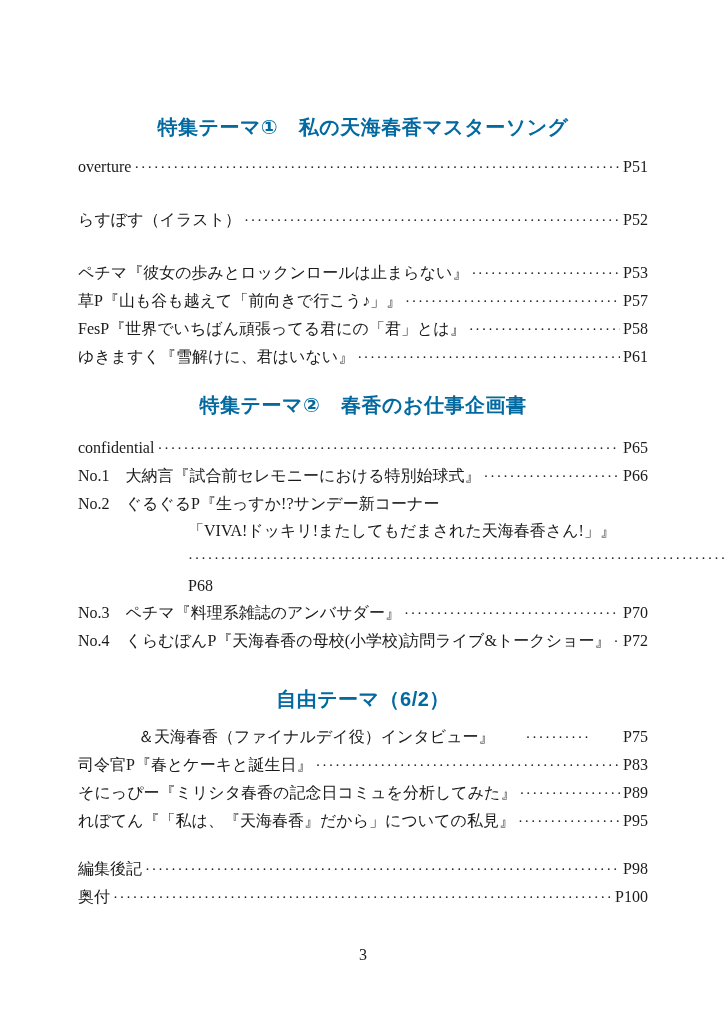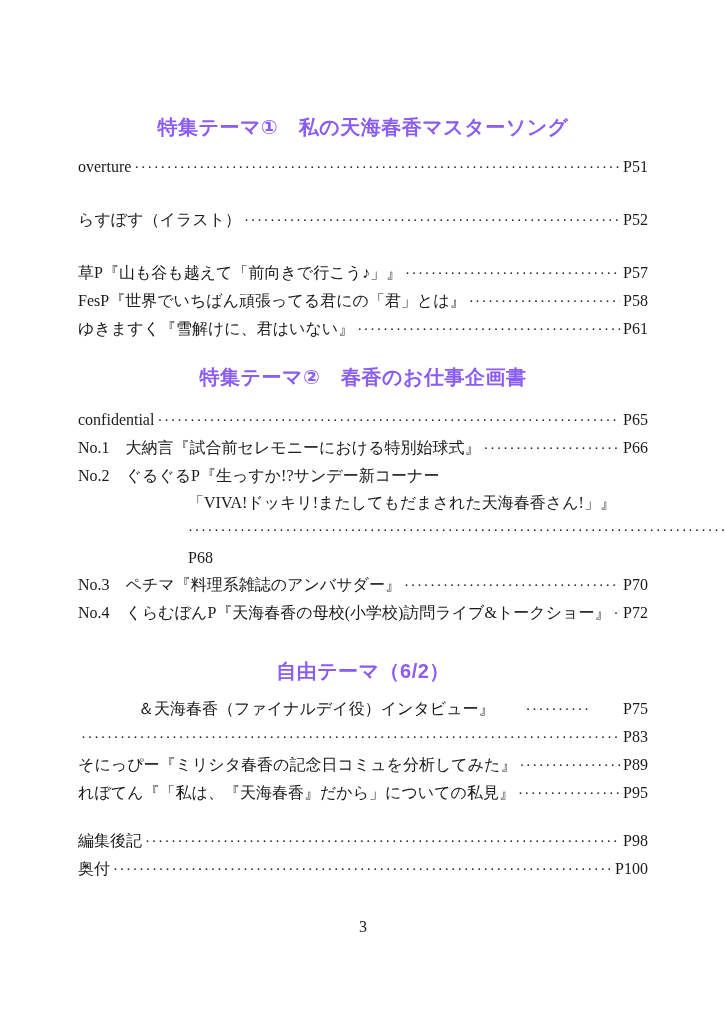--- a/index.html
+++ b/index.html
@@ -20,21 +20,21 @@
   .content {
     padding: 0 77px 0 78px;
   }
   .section-heading {
     font-family: "Liberation Sans", "DejaVu Sans", sans-serif;
     font-weight: bold;
     font-size: 20px;
     line-height: 24px;
     text-align: center;
     letter-spacing: 0.5px;
-    color: #8b5cf6;
+    color: #0369a1;
   }
   .h1 { margin: 115px 0 14px 0; }
   .h2 { margin: 22px 0 17px 0; }
   .h3 { margin: 32px 0 12px 0; }
 
   .toc-row {
     display: flex;
     align-items: baseline;
     font-size: 16px;
     line-height: 27px;
@@ -80,20 +80,25 @@
       <span class="leader"></span>
       <span class="pg">P51</span>
     </div>
 
     <div class="toc-row gap-after">
       <span class="t">らすぼす（イラスト）</span>
       <span class="leader"></span>
       <span class="pg">P52</span>
     </div>
 
+    <div class="toc-row">
+      <span class="t">ペチマ『彼女の歩みとロックンロールは止まらない』</span>
+      <span class="leader"></span>
+      <span class="pg">P53</span>
+    </div>
 
     <div class="toc-row">
       <span class="t">草P『山も谷も越えて「前向きで行こう♪」』</span>
       <span class="leader"></span>
       <span class="pg">P57</span>
     </div>
 
     <div class="toc-row">
       <span class="t">FesP『世界でいちばん頑張ってる君にの「君」とは』</span>
       <span class="leader"></span>
@@ -144,20 +149,21 @@
     <div class="section-heading h3">自由テーマ（6/2）</div>
 
     <div class="toc-row indent-crane">
       <span class="t">＆天海春香（ファイナルデイ役）インタビュー』</span>
       <span class="leader"></span>
       <span class="pg">P75</span>
     </div>
 
 
     <div class="toc-row">
+      <span class="t">司令官P『春とケーキと誕生日』</span>
       <span class="leader"></span>
       <span class="pg">P83</span>
     </div>
 
     <div class="toc-row">
       <span class="t">そにっぴー『ミリシタ春香の記念日コミュを分析してみた』</span>
       <span class="leader"></span>
       <span class="pg">P89</span>
     </div>
 

